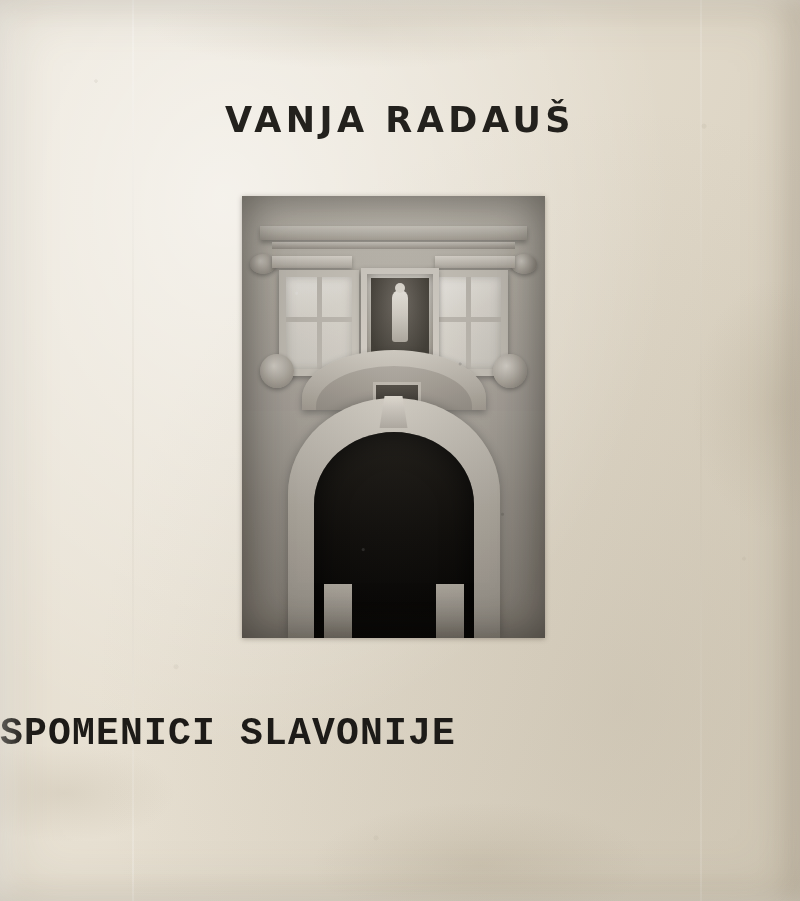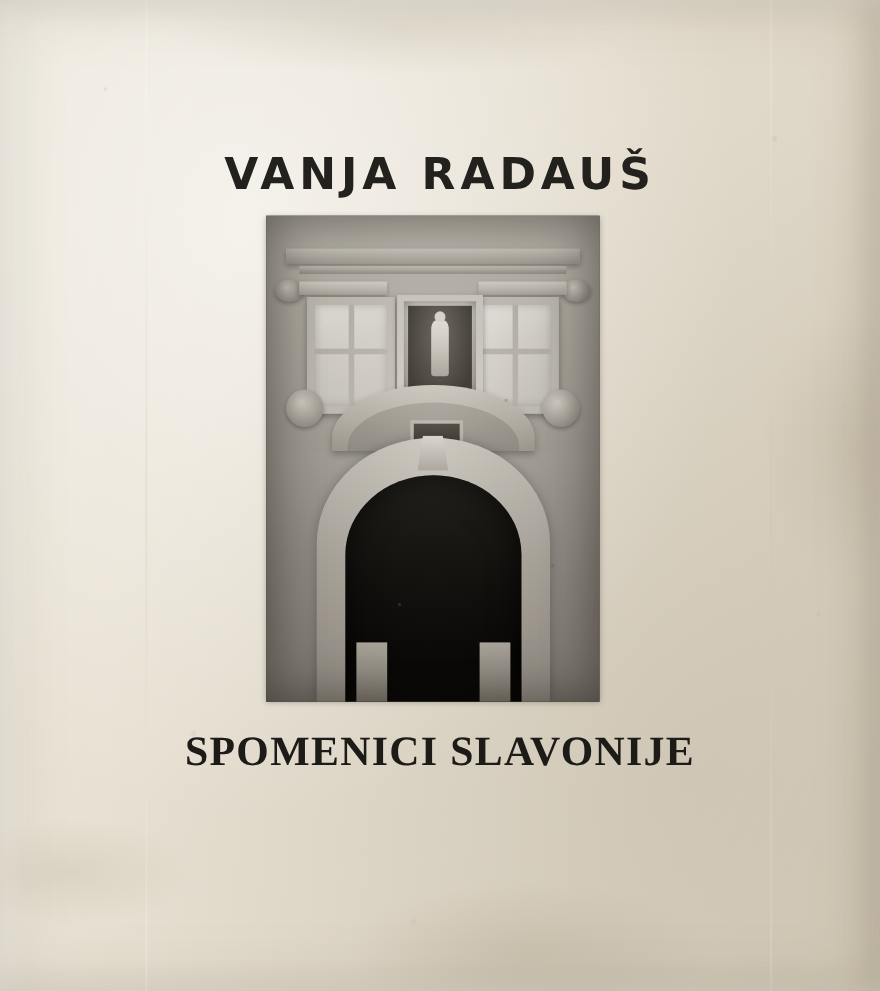--- a/index.html
+++ b/index.html
@@ -71,26 +71,25 @@
       inset -14px 0 28px rgba(120,108,88,0.18);
   }
 
   
   .author {
     position: absolute;
     top: 100px;
     left: 0;
     width: 100%;
     text-align: center;
-    font-size: 40px;
+    font-size: 35px;
     font-weight: bold;
     letter-spacing: 4.5px;
     color: #23211d;
     font-family: "DejaVu Sans", sans-serif;
-    margin-top: 36px;
   }
 
   
   .photo-frame {
     position: absolute;
     left: 242px;
     top: 196px;
     width: 303px;
     height: 442px;
     background: #2a2724;
@@ -268,26 +267,25 @@
     background-image:
       radial-gradient(circle at 18% 22%, rgba(255,255,255,0.18) 0 1px, transparent 2px),
       radial-gradient(circle at 72% 38%, rgba(0,0,0,0.14) 0 1px, transparent 2px),
       radial-gradient(circle at 40% 80%, rgba(255,255,255,0.12) 0 1px, transparent 2px),
       radial-gradient(circle at 86% 72%, rgba(0,0,0,0.12) 0 1px, transparent 2px);
   }
 
   
   .title-block {
     position: absolute;
-    top: 660px;
+    top: 711px;
     left: 0;
     width: 100%;
-    text-align: center;
     color: #1d1b18;
-    font-family: Liberation Serif, serif;
+    font-family: Liberation Mono, monospace;
     font-weight: bold;
   }
   .title-line1 {
     font-size: 38px;
     letter-spacing: 1.2px;
     line-height: 46px;
   }
   .title-line2 {
     font-size: 38px;
     letter-spacing: 1.2px;

